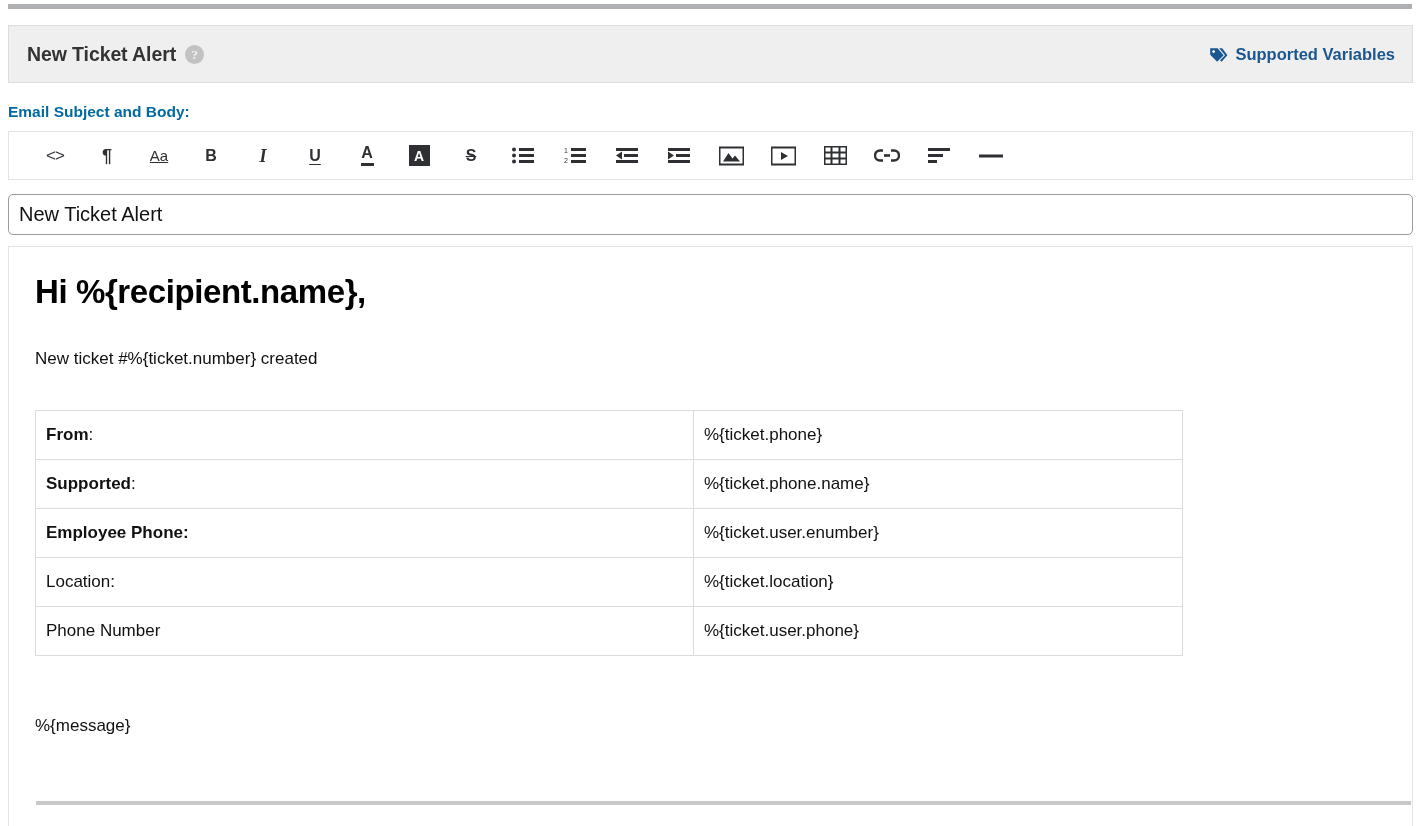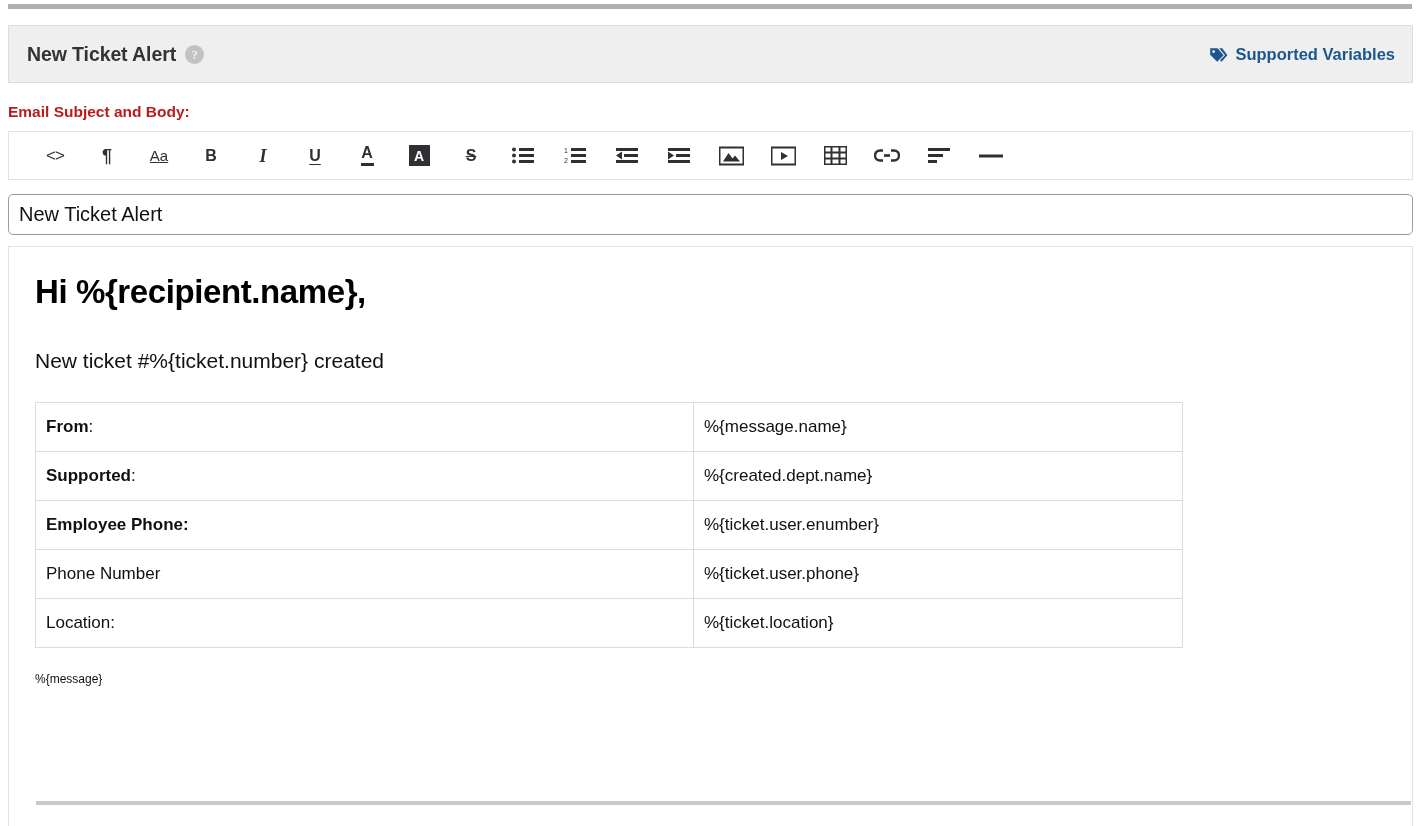--- a/index.html
+++ b/index.html
@@ -87,21 +87,21 @@
   }
   .tag-icon svg { display: block; }
 
   
   .field-label {
     position: absolute;
     left: 8px;
     top: 103px;
     font-size: 15.5px;
     font-weight: bold;
-    color: #b91c1c;
+    color: #0369a1;
   }
 
   
   .toolbar {
     position: absolute;
     left: 8px;
     top: 131px;
     width: 1405px;
     height: 49px;
     box-sizing: border-box;
@@ -190,46 +190,46 @@
     overflow: hidden;
   }
   .body-heading {
     font-size: 33px;
     font-weight: bold;
     color: #000000;
     margin: 8px 0 0 8px;
     letter-spacing: -0.4px;
   }
   .body-line {
-    font-size: 21px;
+    font-size: 17px;
     color: #111111;
     margin: 38px 0 0 8px;
   }
 
   table.info-table {
-    margin: 29px 0 0 8px;
+    margin: 41px 0 0 8px;
     border-collapse: collapse;
     width: 1148px;
     table-layout: fixed;
   }
   table.info-table td {
     border: 1px solid #dcdcdc;
     height: 48px;
     padding: 0 0 0 10px;
     font-size: 17px;
     color: #111111;
     vertical-align: middle;
   }
   table.info-table td.col-label { width: 647px; }
   td .lbl-bold { font-weight: bold; }
 
   .message-line {
-    font-size: 12px;
+    font-size: 17px;
     color: #111111;
-    margin: 24px 0 0 8px;
+    margin: 60px 0 0 8px;
   }
   .body-hr {
     position: absolute;
     left: 27px;
     top: 546px;
     width: 1375px;
     height: 4px;
     background: #c9c9c9;
     border: 0;
   }
@@ -395,46 +395,46 @@
     <div class="body-heading">Hi %{recipient.name},</div>
 
     <div class="body-line">New ticket #%{ticket.number} created</div>
 
     <table class="info-table">
       <tbody>
         <tr>
           <td class="col-label">
             <span class="lbl-bold">From</span><span>:</span>
           </td>
-          <td>%{message.name}</td>
+          <td>%{ticket.phone}</td>
         </tr>
         <tr>
           <td class="col-label">
             <span class="lbl-bold">Supported</span><span>:</span>
           </td>
-          <td>%{created.dept.name}</td>
+          <td>%{ticket.phone.name}</td>
         </tr>
         <tr>
           <td class="col-label">
             <span class="lbl-bold">Employee Phone:</span>
           </td>
           <td>%{ticket.user.enumber}</td>
         </tr>
         <tr>
           <td class="col-label">
+            <span>Location:</span>
+          </td>
+          <td>%{ticket.location}</td>
+        </tr>
+        <tr>
+          <td class="col-label">
             <span>Phone Number</span>
           </td>
           <td>%{ticket.user.phone}</td>
         </tr>
-        <tr>
-          <td class="col-label">
-            <span>Location:</span>
-          </td>
-          <td>%{ticket.location}</td>
-        </tr>
       </tbody>
     </table>
 
     <div class="message-line">%{message}</div>
 
     <hr class="body-hr">
 
   </div>
 
 </div>

